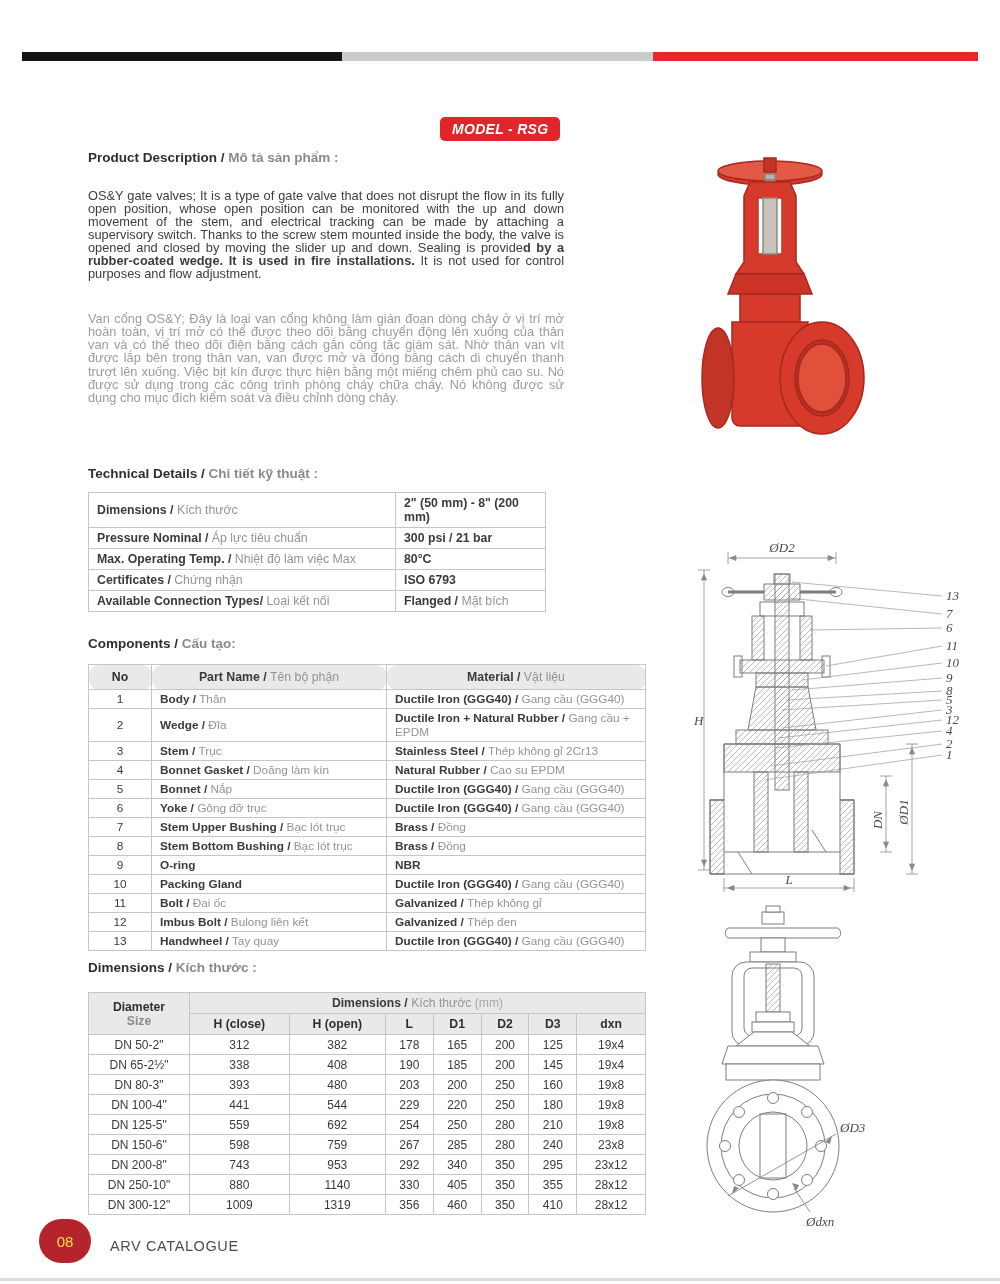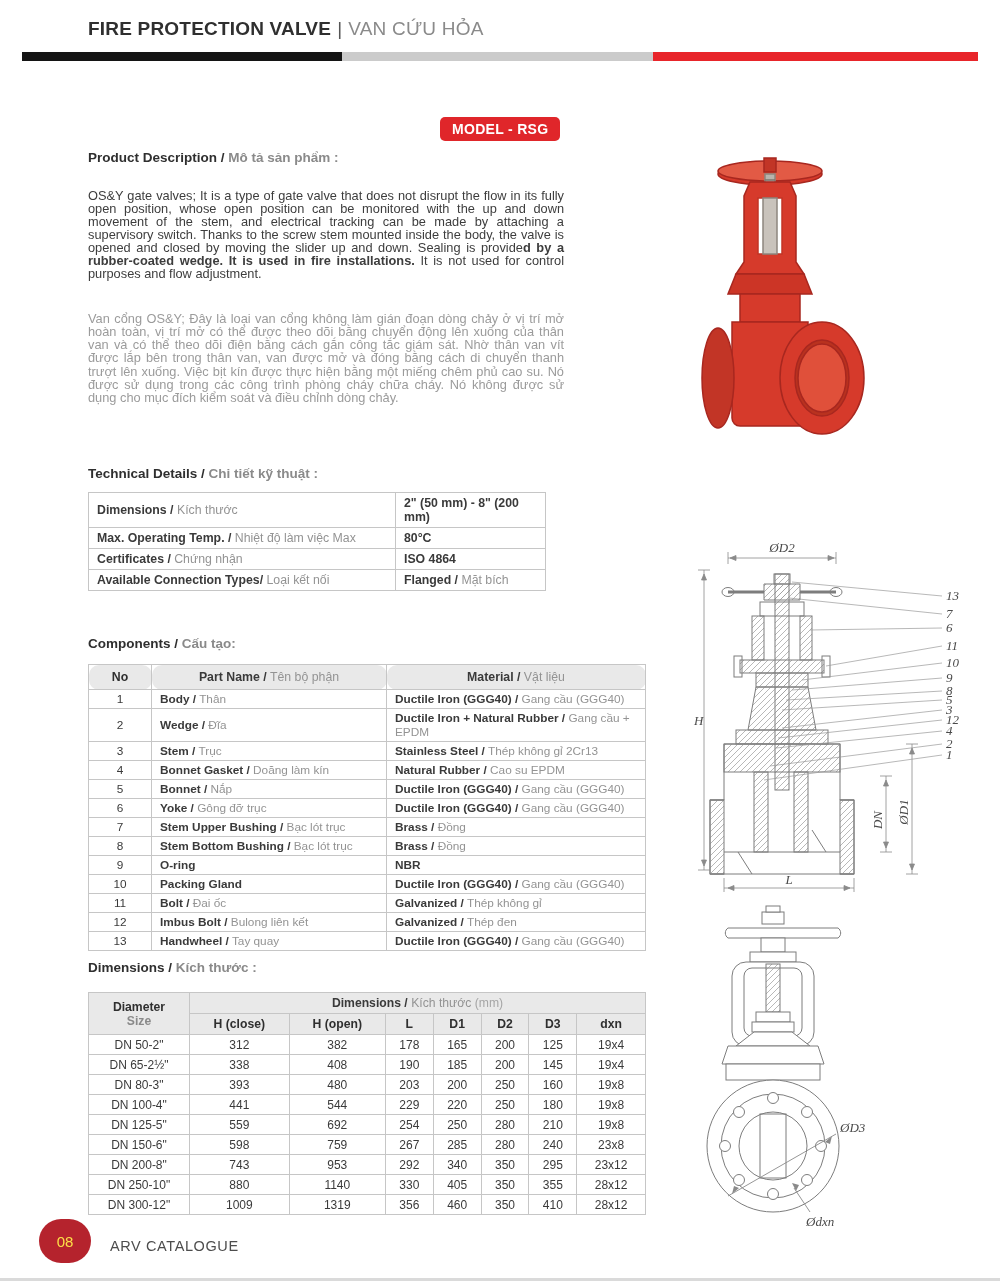--- a/index.html
+++ b/index.html
@@ -13,21 +13,21 @@
   .main-title .vi{color:#8a8a8a;}
   .tri-bar{position:absolute;left:22px;top:52px;width:956px;height:9px;display:flex;}
   .tri-bar .seg-black{background:#141414;width:33.5%;}
   .tri-bar .seg-gray{background:#cbcbcb;width:32.5%;}
   .tri-bar .seg-red{background:#e8252a;width:34%;}
   .sub-title{position:absolute;left:88px;top:70px;font-size:17px;font-weight:700;white-space:nowrap;}
   .sub-title .sep{color:#777;margin:0 5px;}
   .sub-title .vi{color:#8a8a8a;}
   .model-badge{
     position:absolute;left:440px;top:117px;background:#e0262a;color:#fff;
-    font-size:14px;font-weight:700;padding:4px 12px;border-radius:5px;letter-spacing:.3px;
+    font-size:14px;font-weight:700;padding:4px 12px;border-radius:5px;letter-spacing:.3px;font-style:italic;
   }
   
   .sec-h{position:absolute;left:88px;font-size:13.5px;font-weight:700;white-space:nowrap;}
   .sec-h .h-vi{color:#8a8a8a;}
   
   .desc-en{
     position:absolute;left:88px;top:176px;width:476px;font-size:12.8px;line-height:13.1px;
     color:#3d3d3d;text-align:justify;
   }
   .desc-vi{
@@ -65,23 +65,20 @@
     color:#fde047;font-size:15px;display:flex;align-items:center;justify-content:center;border-radius:25px;
   }
   .footer-text{position:absolute;left:110px;top:1238px;font-size:14.5px;color:#4d4d4d;letter-spacing:.6px;}
   .bottom-line{position:absolute;left:0;top:1278px;width:100%;height:3px;background:#dadada;}
 </style>
 </head>
 <body>
 
 <div class="page">
 
-  <div class="main-title">
-    <span>FIRE PROTECTION VALVE</span><span class="sep">|</span><span class="vi">VAN CỨU HỎA</span>
-  </div>
   <div class="tri-bar">
     <span class="seg-black"></span>
       <span class="seg-gray"></span>
       <span class="seg-red"></span>
   </div>
   <div class="model-badge">MODEL - RSG</div>
 
   <div class="sec-h" style="top:150px">
     <span class="h-en">Product Description /</span>
     <span class="h-vi">Mô tả sản phẩm :</span>
@@ -113,26 +110,30 @@
     <span class="h-en">Technical Details /</span>
     <span class="h-vi">Chi tiết kỹ thuật :</span>
   </div>
   <table class="tech-table">
     <tbody id="tech-body">
         <tr>
      <td class="lbl"><span class="en">Dimensions /</span> <span class="vi">Kích thước</span></td>
      <td><span class="en">2" (50 mm) - 8" (200 mm)</span></td>
    </tr>
         <tr>
+     <td class="lbl"><span class="en">Pressure Nominal /</span> <span class="vi">Áp lực tiêu chuẩn</span></td>
+     <td><span class="en">300 psi / 21 bar</span></td>
+   </tr>
+        <tr>
      <td class="lbl"><span class="en">Max. Operating Temp. /</span> <span class="vi">Nhiệt độ làm việc Max</span></td>
      <td><span class="en">80°C</span></td>
    </tr>
         <tr>
      <td class="lbl"><span class="en">Certificates /</span> <span class="vi">Chứng nhận</span></td>
-     <td><span class="en">ISO 4864</span></td>
+     <td><span class="en">ISO 6793</span></td>
    </tr>
         <tr>
      <td class="lbl"><span class="en">Available Connection Types/</span> <span class="vi">Loại kết nối</span></td>
      <td><span class="en">Flanged /</span> <span class="vi">Mặt bích</span></td>
    </tr>
       </tbody>
   </table>
 
   <div class="sec-h" style="top:636px">
     <span class="h-en">Components /</span>

